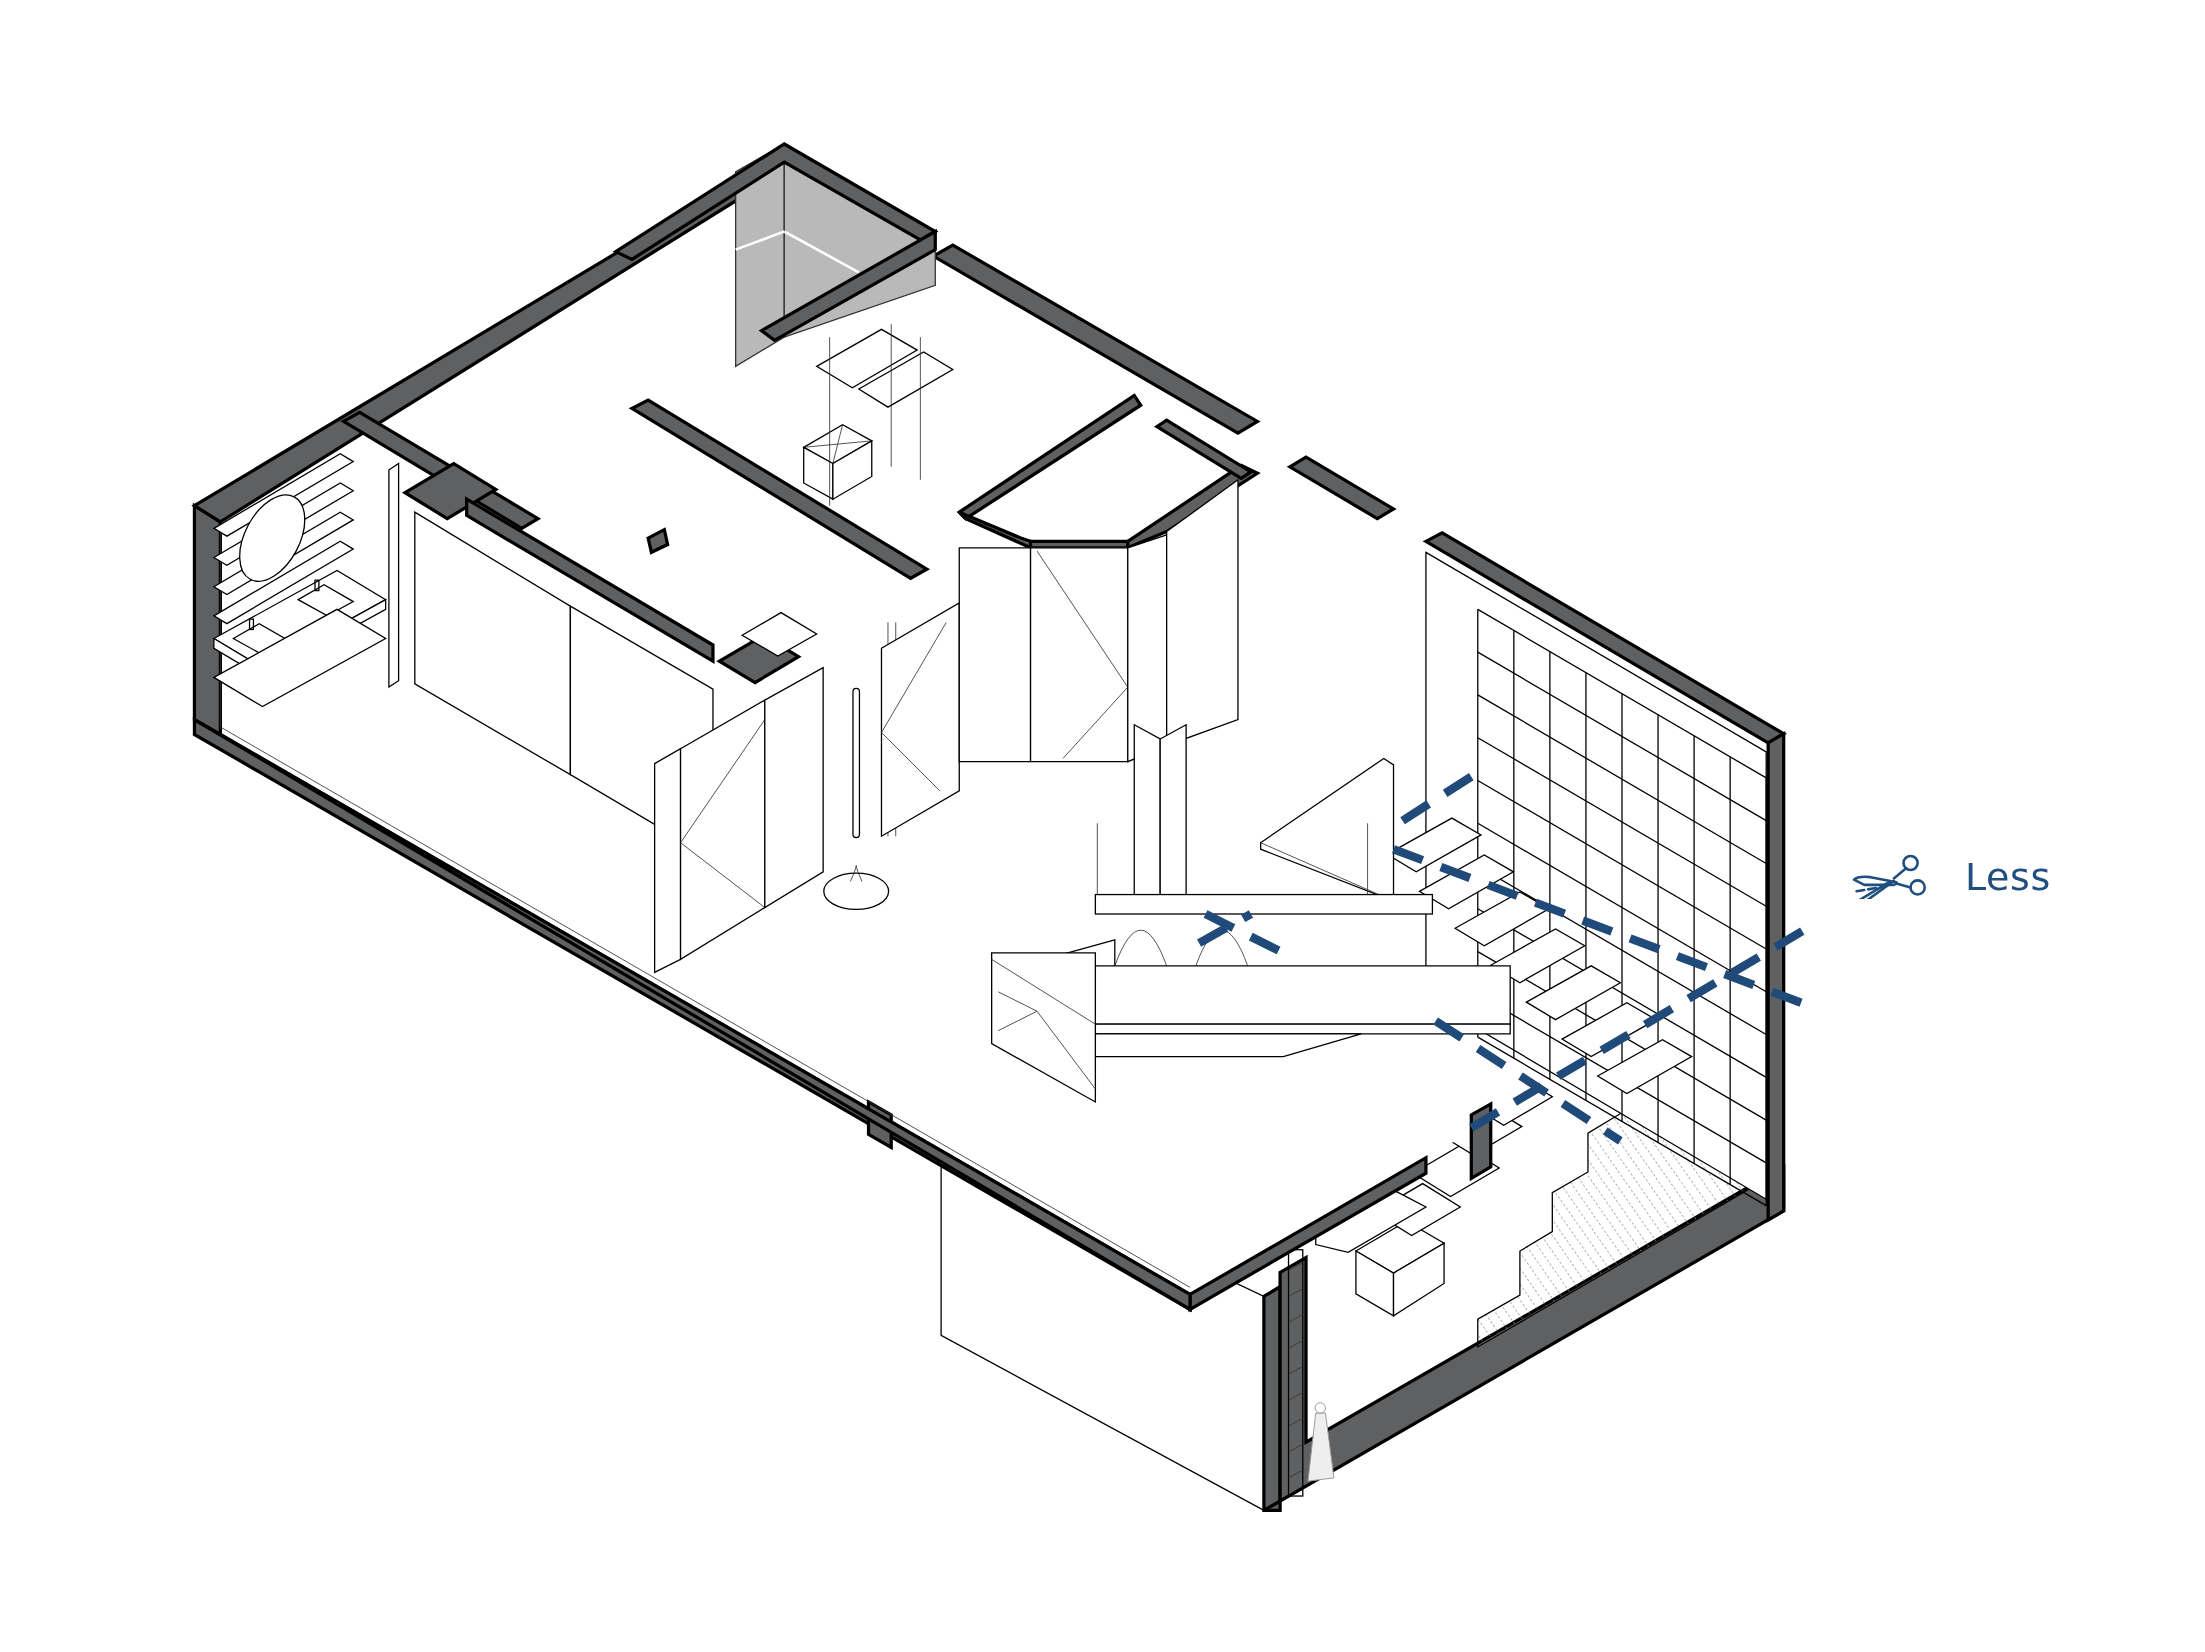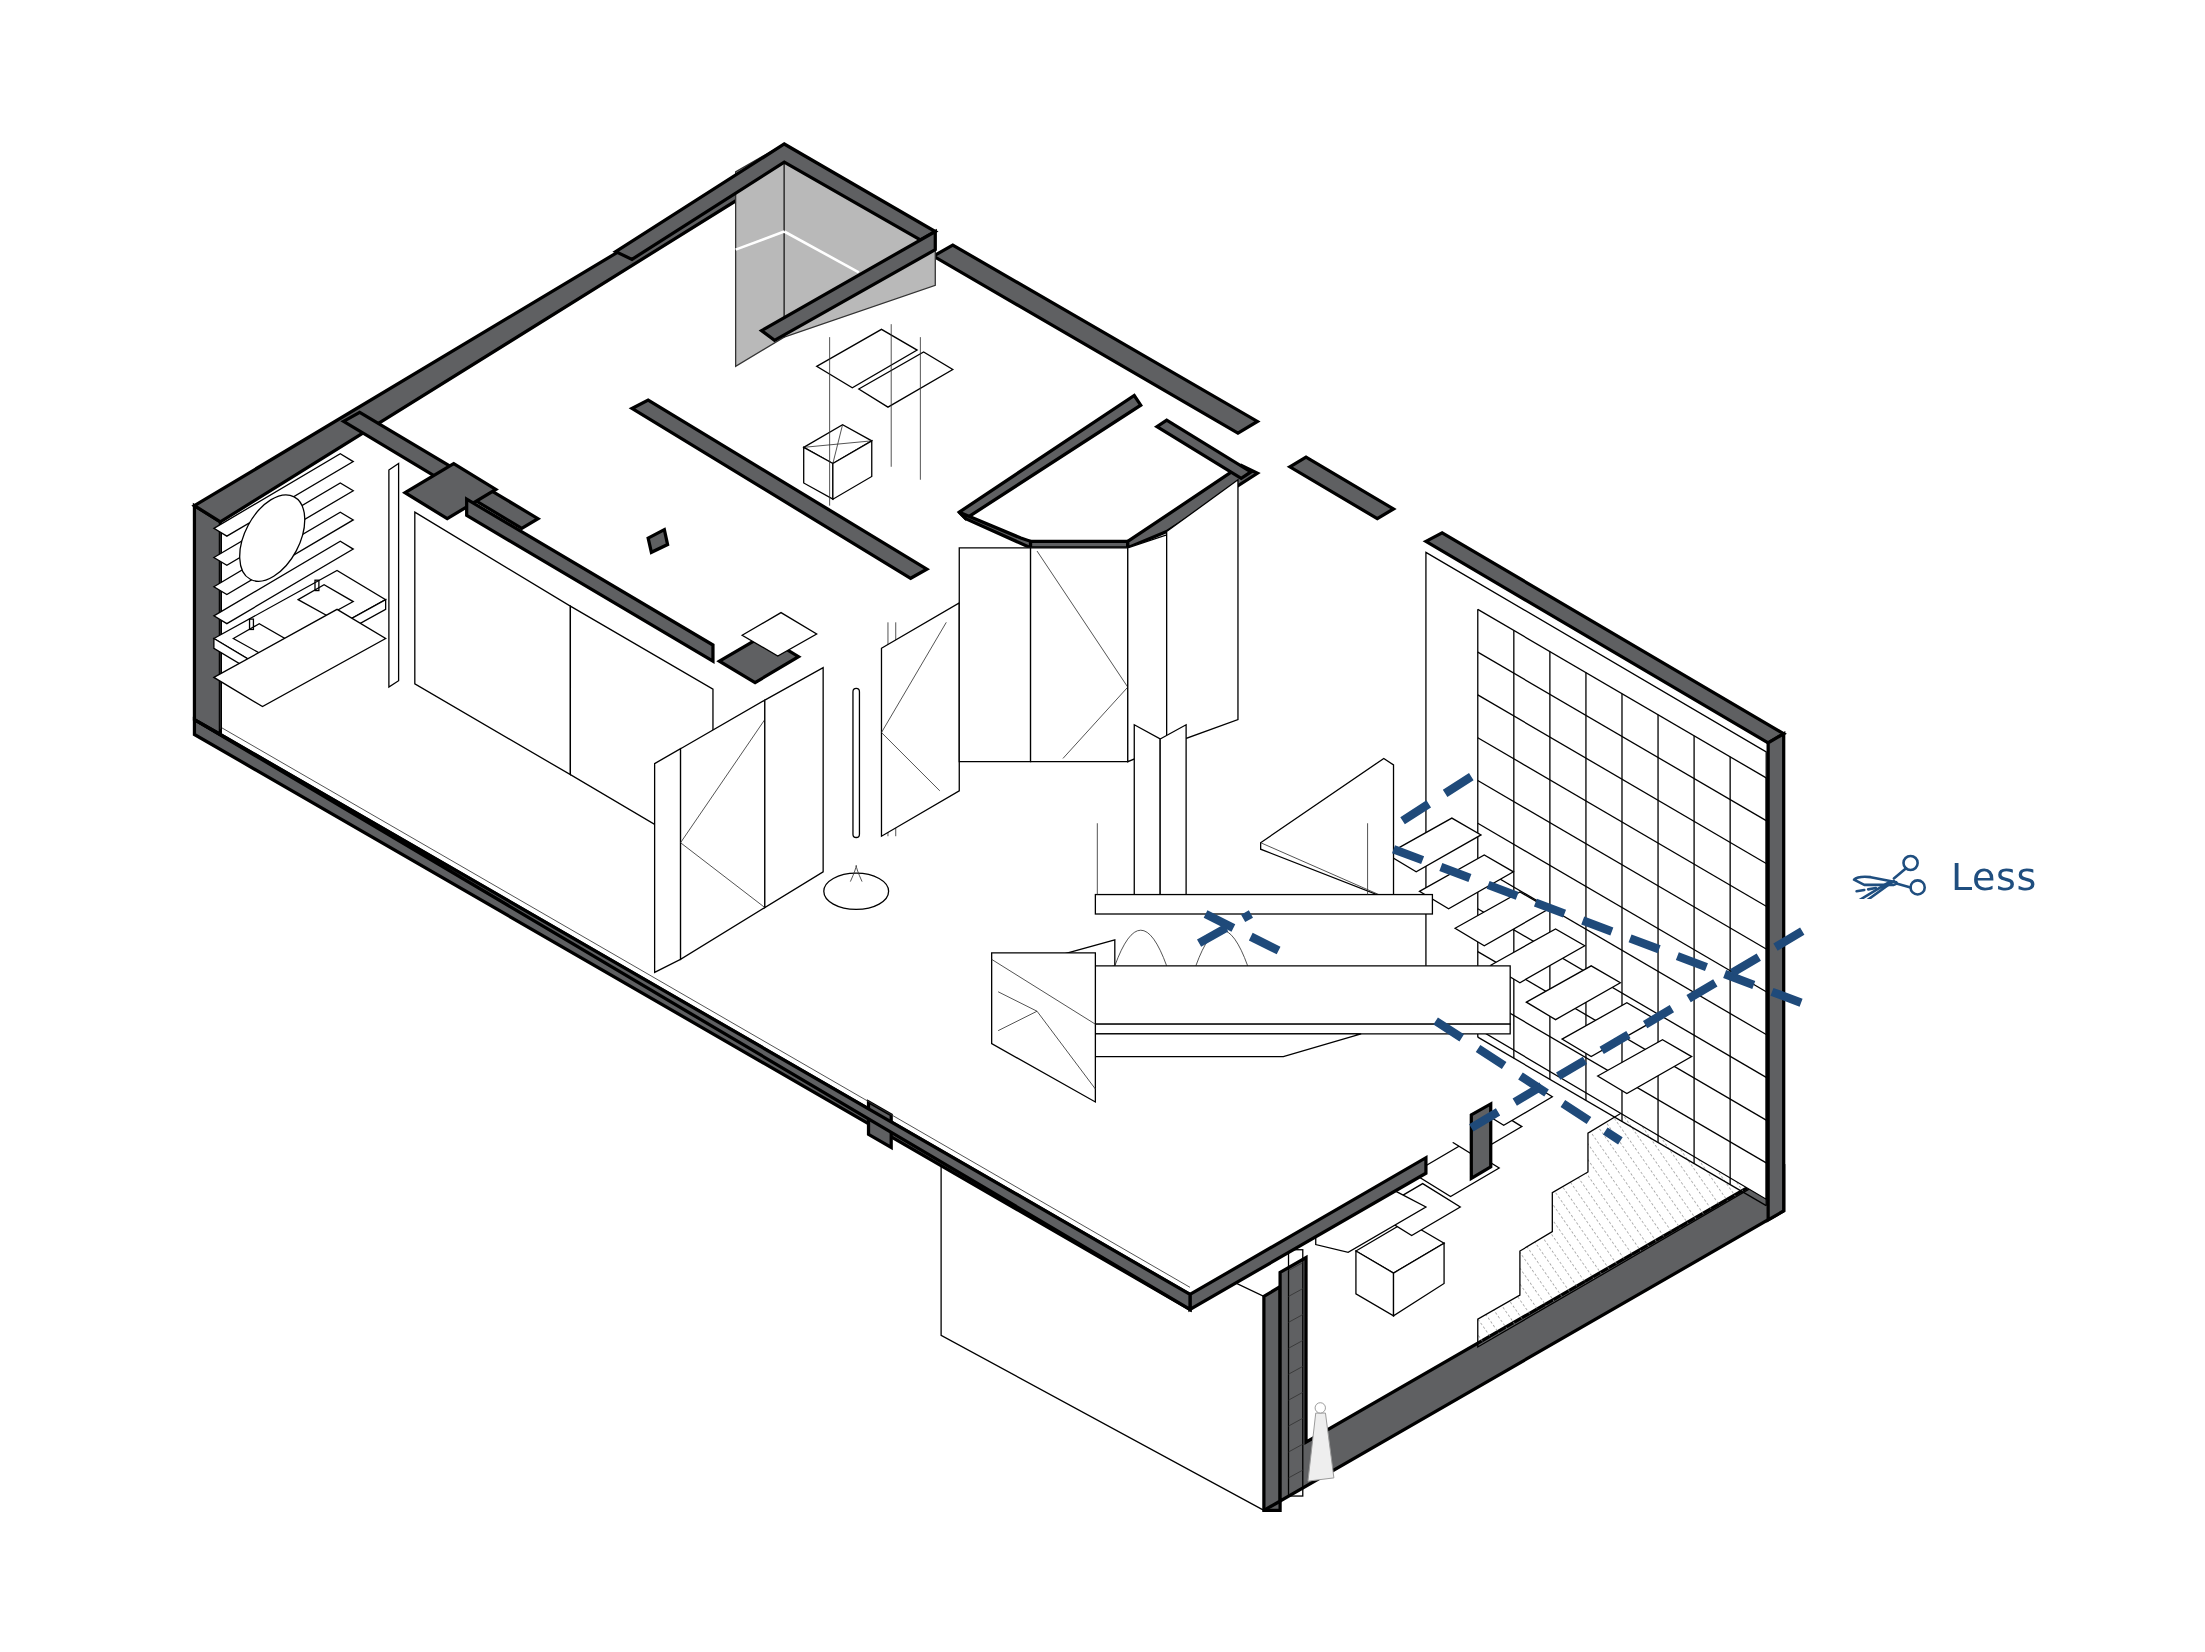--- a/index.html
+++ b/index.html
@@ -4,21 +4,21 @@
   <style>
     html, body { margin: 0; padding: 0; background: #ffffff; }
     body { width: 2205px; height: 1653px; overflow: hidden; position: relative; font-family: "Liberation Sans", sans-serif; }
     #stage { position: absolute; left: 0; top: 0; width: 2205px; height: 1653px; }
     .wall { fill: #5f6062; stroke: #000; stroke-width: 5; stroke-linejoin: miter; }
     .thin { fill: none; stroke: #000; stroke-width: 2; }
     .thinw { fill: #fff; stroke: #000; stroke-width: 2; }
     .hair { fill: none; stroke: #333; stroke-width: 1.3; }
     .cut { fill: none; stroke: #1f4a7a; stroke-width: 13; stroke-dasharray: 48 30; stroke-linecap: butt; }
     .slat { fill: #b9b9b9; stroke: #333; stroke-width: 2; }
-    #legend { position: absolute; left: 1851px; top: 854px; display: flex; align-items: center; gap: 22px; }
+    #legend { position: absolute; left: 1851px; top: 854px; display: flex; align-items: center; gap: 36px; }
     #legend-label { color: #1f4e7f; font-family: "DejaVu Sans", "Liberation Sans", sans-serif; font-size: 38px; letter-spacing: 0.6px; }
   </style>
 </head>
 <body>
 
 <div id="stage">
 <svg width="2205" height="1653" viewBox="0 0 3402 2550" xmlns="http://www.w3.org/2000/svg">
 
   <g>
 

